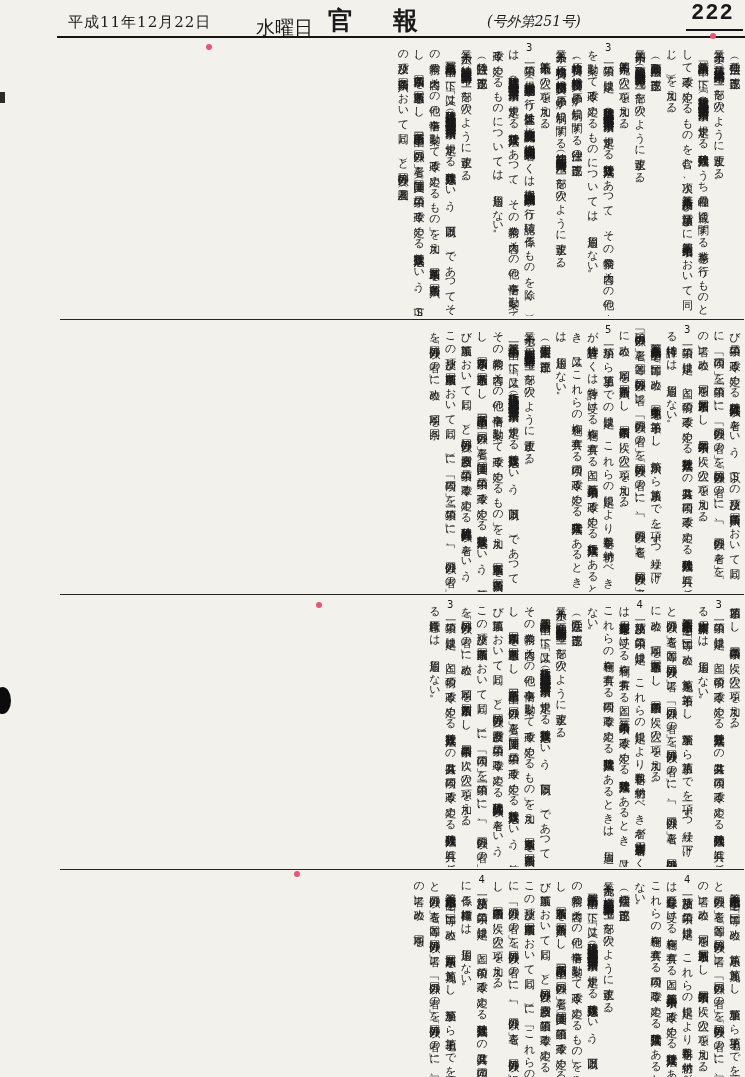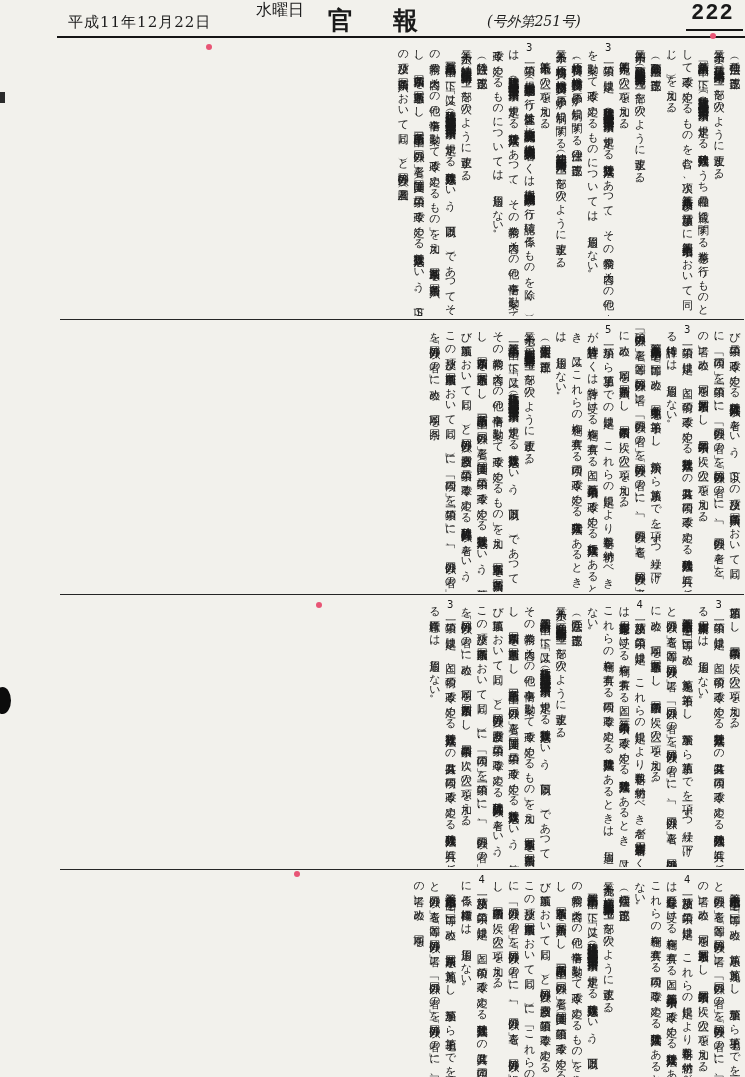--- a/index.html
+++ b/index.html
@@ -3,21 +3,21 @@
 <meta charset="utf-8">
 <style>
   html,body{margin:0;padding:0;background:#d8d6d0;}
   .page{
     position:relative;width:745px;height:1077px;overflow:hidden;
     background:#f2f1ec;color:#1a1a1a;
     font-family:"DejaVu Serif","Liberation Serif",serif;
   }
   
   .hdr-date{position:absolute;left:68px;top:13px;font-size:15px;letter-spacing:1px;white-space:nowrap;}
-  .hdr-weekday{position:absolute;left:256px;top:0;font-size:16px;text-align:right;}
+  .hdr-weekday{position:absolute;left:256px;top:15px;font-size:19px;text-align:right;}
   .hdr-title{position:absolute;left:306px;top:4px;font-size:25px;font-weight:bold;letter-spacing:40px;white-space:nowrap;margin-left:22px;}
   .hdr-issue{position:absolute;left:487px;top:13px;font-size:14px;white-space:nowrap;font-style:italic;}
   .hdr-pageno{position:absolute;left:691px;top:1px;font-size:22px;font-weight:bold;
     font-family:Liberation Mono, monospace;letter-spacing:1px;}
   .rule-pageno{position:absolute;left:686px;top:29px;width:57px;height:2px;background:#151515;}
   .rule-header{position:absolute;left:57px;top:36px;width:688px;height:2px;background:#151515;}
   
   .rule{position:absolute;left:60px;width:684px;height:1px;background:#262626;}
   .rule-1{top:319px;}.rule-2{top:594px;}.rule-3{top:869px;}
   

